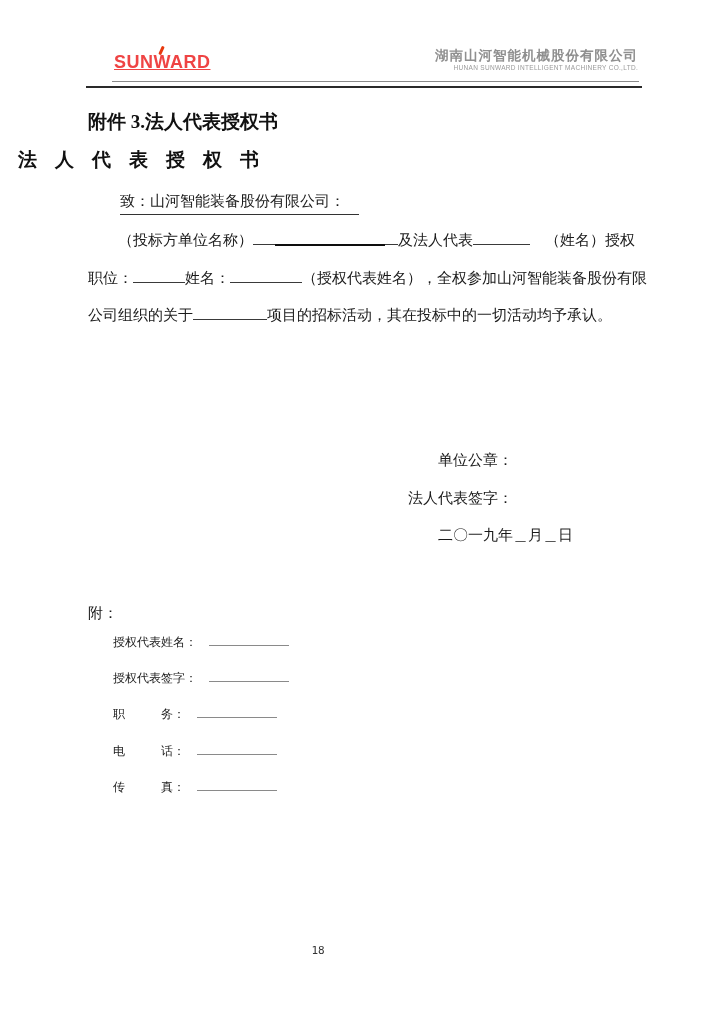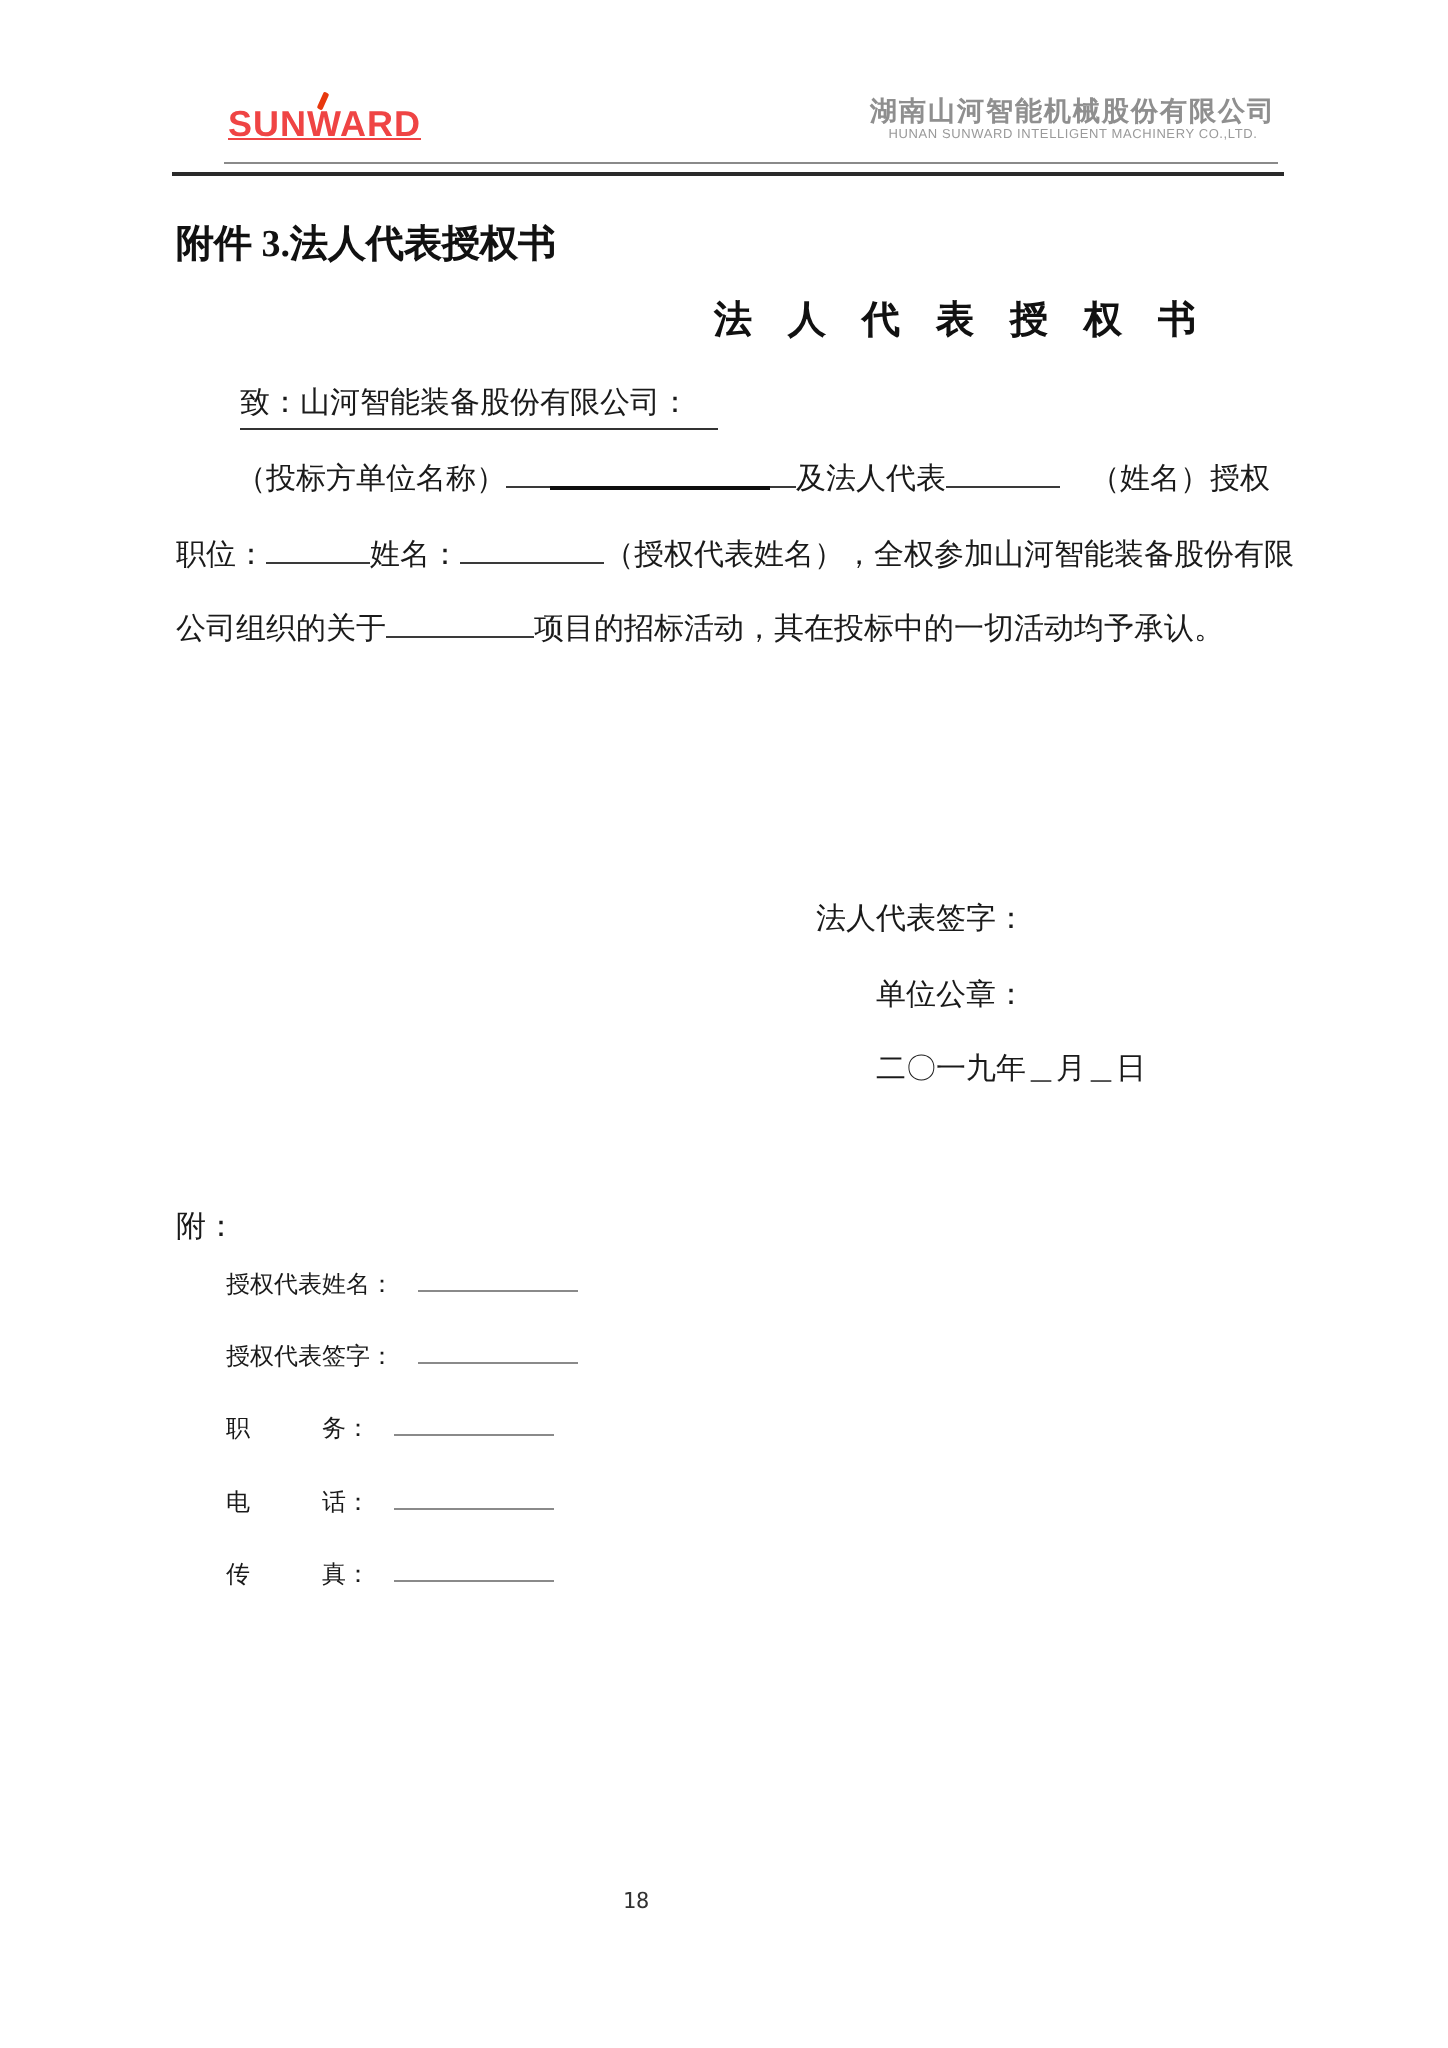--- a/index.html
+++ b/index.html
@@ -24,21 +24,21 @@
   }
   .logo-accent {
     position: absolute; left: 46px; top: -6px;
     width: 3px; height: 9px;
     background: #e8380d;
     transform: rotate(24deg);
     border-radius: 1px;
   }
   .company-block {
     position: absolute; right: 86px; top: 48px;
-    text-align: center;
+    text-align: right;
     font-family: "Liberation Sans", "DejaVu Sans", sans-serif;
   }
   .company-cn {
     font-size: 13.5px; font-weight: bold; color: #8f8f8f; letter-spacing: 1px;
     line-height: 15px;
   }
   .company-en {
     font-size: 6.5px; color: #9a9a9a; letter-spacing: 0.3px; line-height: 9px;
   }
   .letterhead-thinline {
@@ -50,21 +50,21 @@
     border-bottom: 2px solid #2a2a2a;
   }
 
   
   .attachment-heading {
     position: absolute; left: 88px; top: 109px;
     font-size: 19px; font-weight: bold; color: #111;
   }
   .doc-title {
     position: absolute; left: 0; top: 147px; width: 616px;
-    text-align: right;
+    text-align: left;
     font-size: 19px; font-weight: bold; color: #111;
     letter-spacing: 18px;
     text-indent: 18px; 
     white-space: nowrap;
   }
   .salutation {
     position: absolute; left: 88px; top: 192px;
     font-size: 15px; color: #1a1a1a;
     border-bottom: 1px solid #333;
     padding: 0 14px 3px 0;
@@ -152,22 +152,22 @@
     </div>
     <div class="body-line">
       <span>职位：</span><span class="blank blank-position"></span><span>姓名：</span><span class="blank blank-name"></span><span>（授权代表姓名），全权参加山河智能装备股份有限</span>
     </div>
     <div class="body-line">
       <span>公司组织的关于</span><span class="blank blank-project"></span><span>项目的招标活动，其在投标中的一切活动均予承认。</span>
     </div>
   </div>
 
   <div class="sign-block">
+    <div class="sign-line shift">单位公章：</div>
     <div class="sign-line">法人代表签字：</div>
-    <div class="sign-line shift">单位公章：</div>
     <div class="sign-line shift">二〇一九年＿月＿日</div>
   </div>
 
   <div class="note">附：</div>
 
   <div class="fields">
     <div class="field-row">
       <span>授权代表姓名：</span><span class="field-blank"></span>
     </div>
     <div class="field-row">

